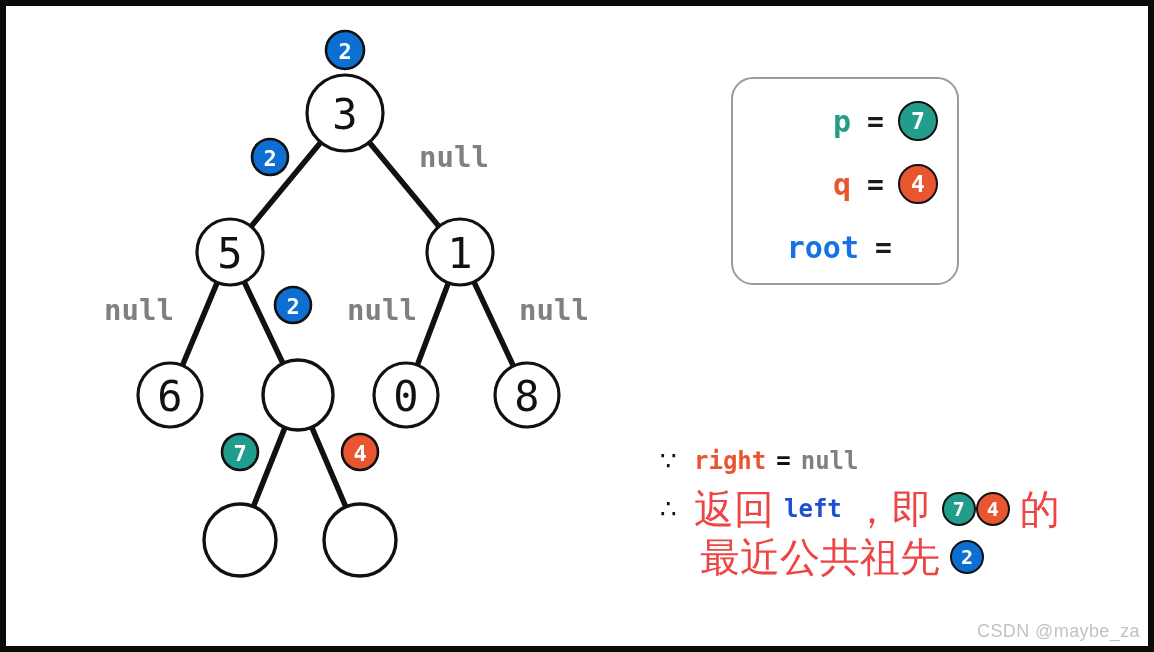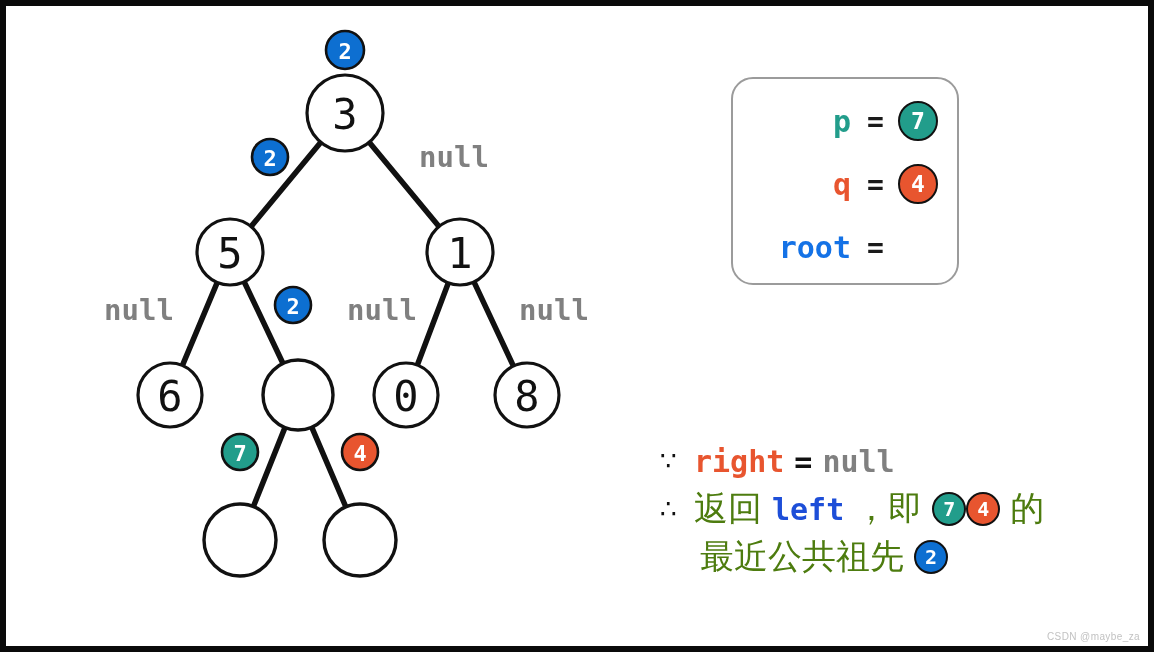--- a/index.html
+++ b/index.html
@@ -159,36 +159,36 @@
   }
   .sym {
     font-family: "DejaVu Sans", sans-serif;
     font-size: 26px;
     color: #111111;
     width: 34px;
     display: inline-block;
   }
   .mono {
     font-family: "DejaVu Sans Mono", monospace;
-    font-size: 30px;
+    font-size: 24px;
     font-weight: bold;
   }
   .cjk {
     font-family: "DejaVu Sans", sans-serif;
-    font-size: 34px;
-    color: #4d7c0f;
+    font-size: 40px;
+    color: #ef4444;
   }
   .gap { display: inline-block; width: 10px; }
 
   #watermark {
     position: absolute;
     right: 14px;
     bottom: 10px;
     font-family: "Liberation Sans", sans-serif;
-    font-size: 10px;
+    font-size: 18px;
     color: #c2c2c2;
     letter-spacing: 0.4px;
   }
 </style>
 </head>
 <body>
 
 <div id="stage">
 
   <svg class="layer" id="tree-svg" viewBox="0 0 1154 652">
@@ -286,21 +286,21 @@
         <span class="panel-eq">=</span>
         <span class="chip lg" style="background: rgb(34, 157, 139);">7</span>
       </div>
       <div class="panel-row" style="top: 83px; left: 0px; width: 228px; justify-content: flex-start;">
         <div style="width: 118px; display: flex; justify-content: flex-end;">
           <span class="panel-var" style="color: rgb(232, 85, 47);">q</span>
         </div>
         <span class="panel-eq">=</span>
         <span class="chip lg" style="background: rgb(232, 85, 47);">4</span>
       </div>
-      <div class="panel-row" style="top: 146px; left: 0px; width: 228px; justify-content: flex-start;">
+      <div class="panel-row" style="top: 146px; left: 8px; width: 228px; justify-content: flex-start;">
         <div style="width: 118px; display: flex; justify-content: flex-end;">
           <span class="panel-var" style="color: rgb(20, 114, 230);">root</span>
         </div>
         <span class="panel-eq">=</span>
       </div>
     </div>
 
   <div id="conclusion">
     <div class="c-line">
       <span class="sym">∵</span>

